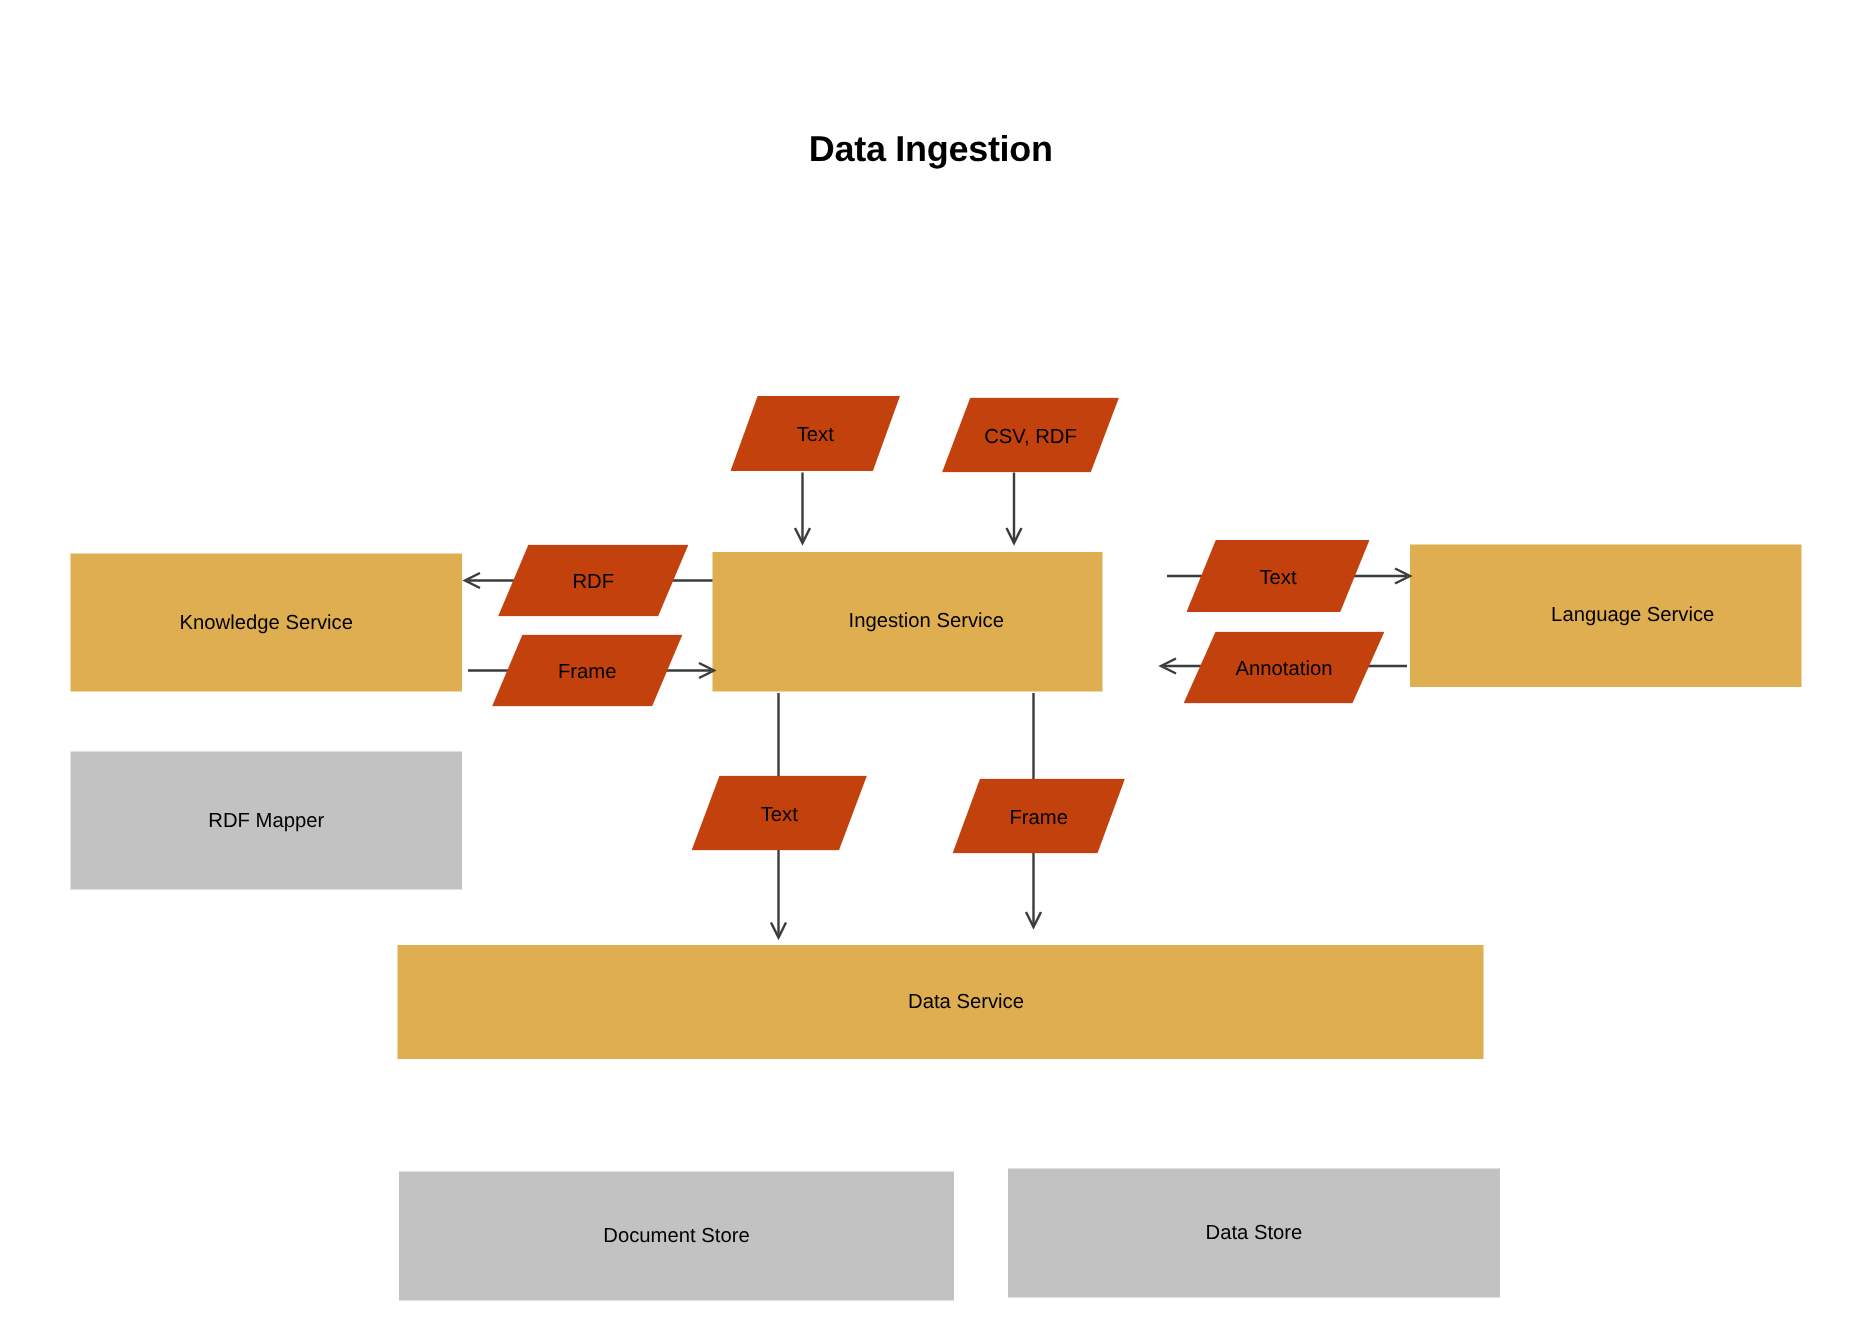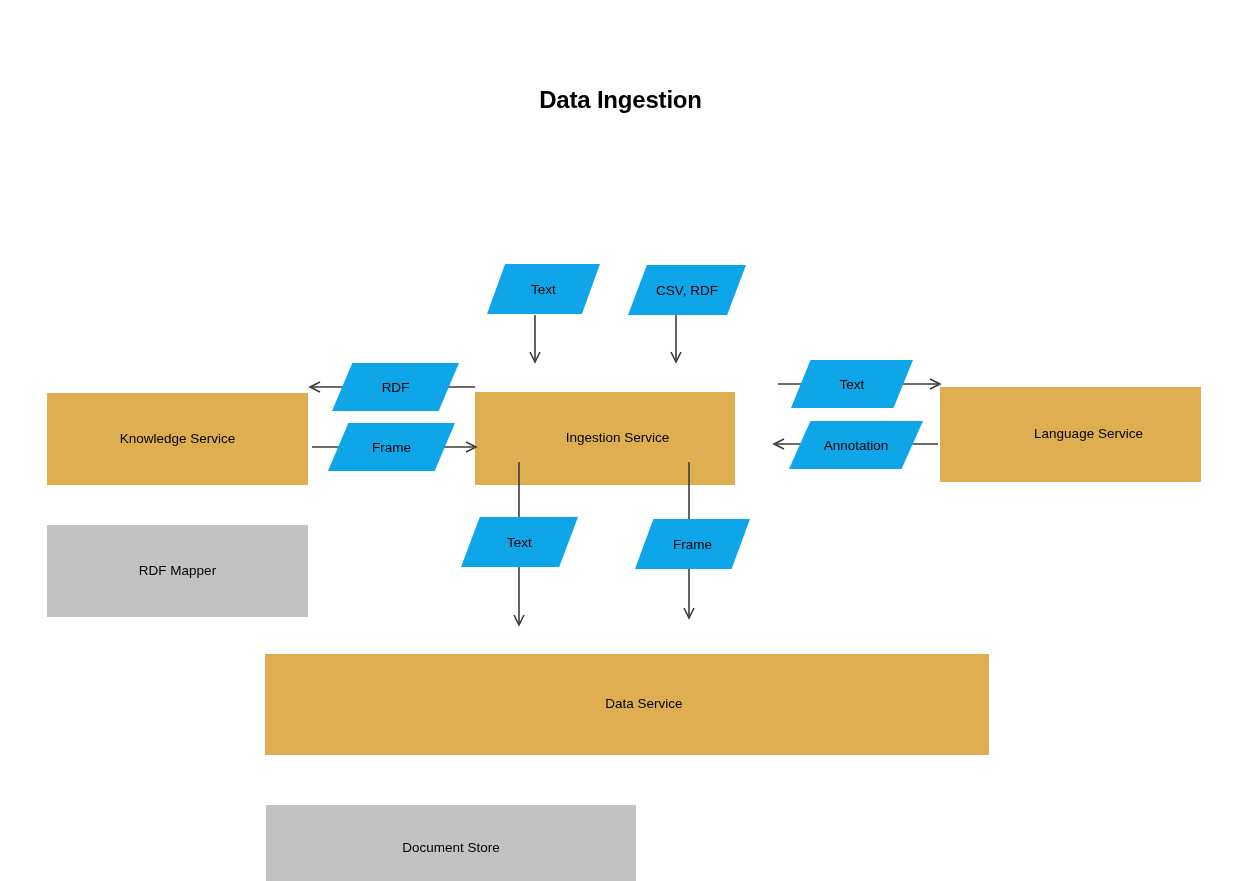--- a/index.html
+++ b/index.html
@@ -33,32 +33,31 @@
   .box {
     position: absolute;
     display: flex;
     align-items: center;
     justify-content: center;
     font-size: 13.5px;
     color: #000000;
     box-sizing: border-box;
     text-align: center;
     line-height: 1.2;
-    margin-top: 24px;
   }
   .box.orange { background: #DFAE50; }
   .box.gray   { background: #C2C2C2; }
 
   
   .para {
     position: absolute;
     display: flex;
     align-items: center;
     justify-content: center;
-    background: #0ea5e9;
+    background: #c2410c;
     -webkit-clip-path: polygon(16% 0%, 100% 0%, 84% 100%, 0% 100%);
     clip-path: polygon(16% 0%, 100% 0%, 84% 100%, 0% 100%);
     font-size: 13.5px;
     color: #000000;
     box-sizing: border-box;
     z-index: 5;
   }
   
   svg.wires {
     position: absolute;
@@ -173,22 +172,25 @@
 
 
   <div class="para" style="left:461px; top:517px; width:117px; height:50px;">
     <span>Text</span>
   </div>
 
   <div class="para" style="left:635px; top:519px; width:115px; height:50px;">
     <span>Frame</span>
   </div>
 
-  <div class="box orange" style="left:265px; top:630px; width:724px; height:101px;padding-left:34px;">
+  <div class="box orange" style="left:265px; top:630px; width:724px; height:76px;padding-left:34px;">
     <span>Data Service</span>
   </div>
 
   <div class="box gray" style="left:266px; top:781px; width:370px; height:86px;">
     <span>Document Store</span>
   </div>
 
+  <div class="box gray" style="left:672px; top:779px; width:328px; height:86px;">
+    <span>Data Store</span>
+  </div>
 
 </div>
 
 </body></html>

